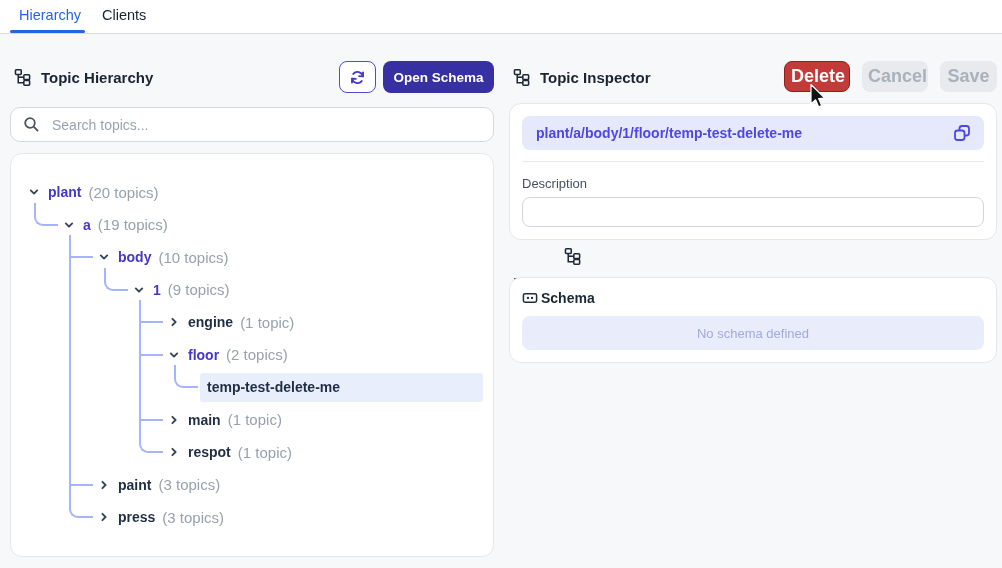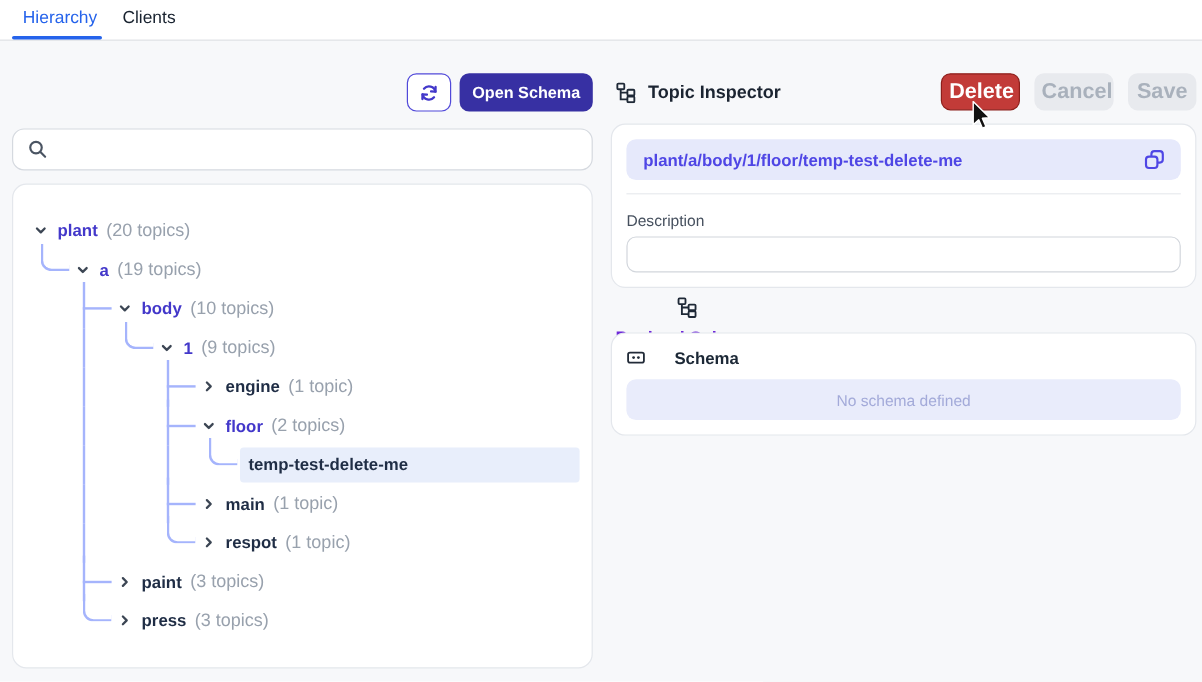--- a/index.html
+++ b/index.html
@@ -50,59 +50,72 @@
   .insp-card{position:absolute;top:69px;left:0;right:0;background:#fff;border:1px solid #e4e7ec;border-radius:12px;box-sizing:border-box;padding:12px;}
   .path-pill{height:34px;background:var(--pill-bg);border-radius:8px;display:flex;align-items:center;padding:0 8px 0 14px;box-sizing:border-box;}
   .path-text{font-size:14px;font-weight:700;color:var(--path-indigo);}
   .copy-btn{margin-left:auto;width:28px;height:28px;background:transparent;border:none;display:flex;align-items:center;justify-content:center;cursor:pointer;padding:0;}
   .divider{border-top:1px solid #e8eaee;margin-top:11px;}
   .desc-label{margin-top:14px;font-size:13px;color:#46505e;}
   .desc-input{margin-top:6px;width:100%;height:30px;border:1px solid #d2d6dc;border-radius:8px;box-sizing:border-box;outline:none;padding:0 10px;font-size:13px;font-family:inherit;background:#fff;}
   
   .payload-head{position:absolute;top:213px;left:4px;display:flex;align-items:center;gap:9px;font-size:15px;font-weight:700;color:#6d28d9;flex-direction:column;}
   .schema-card{position:absolute;top:243px;left:0;right:0;height:86px;background:#fff;border:1px solid #e4e7ec;border-radius:12px;box-sizing:border-box;padding:12px;}
-  .schema-head{display:flex;align-items:center;gap:24px;font-size:14px;font-weight:700;color:#1c2836;}
+  .schema-head{display:flex;align-items:center;gap:3px;font-size:14px;font-weight:700;color:#1c2836;}
   .noschema{margin-top:10px;height:34px;background:var(--noschema-bg);border-radius:8px;display:flex;align-items:center;justify-content:center;font-size:13px;color:#a3aad9;}
   
   .cursor{position:absolute;left:810px;top:84px;z-index:50;pointer-events:none;}
   svg{display:block;}
 </style>
 </head>
 <body>
 
 <div class="tabbar">
   <span class="tab tab-hierarchy">Hierarchy</span>
   <span class="tab tab-clients">Clients</span>
   <div class="tab-underline"></div>
 </div>
 
 <div class="content">
 
   <div class="left-col">
     <div class="panel-head">
+      <div class="head-title">
+        <span>
+          <svg width="18" height="18" viewBox="0 0 17 17.4" fill="none" stroke="#1f2937" stroke-width="1.5">
+            <rect x="1.2" y="1.6" width="5.6" height="4.6" rx="0.8"></rect>
+            <path d="M3.9 6.2 V14.3 H9.3"></path>
+            <path d="M3.9 8.9 H9.3"></path>
+            <rect x="9.3" y="6.6" width="5.6" height="4.6" rx="0.8"></rect>
+            <rect x="9.3" y="12" width="5.6" height="4.6" rx="0.8"></rect>
+          </svg>
+        </span>
+        <span>Topic Hierarchy</span>
+      </div>
       <button class="refresh-btn">
         <span>
           <svg width="17" height="17" viewBox="0 0 17 17" fill="none" stroke="#4338ca" stroke-width="1.9" stroke-linecap="round" stroke-linejoin="round">
             <path d="M13.9 7.4 A5.5 5.5 0 0 0 4.3 4.9"></path>
             <path d="M14 3.4 L13.9 7.4 L10.2 7.1"></path>
             <path d="M3.1 9.6 A5.5 5.5 0 0 0 12.7 12.1"></path>
             <path d="M3 13.6 L3.1 9.6 L6.8 9.9"></path>
           </svg>
         </span>
       </button>
       <button class="open-schema-btn">Open Schema</button>
     </div>
 
     <div class="search-box">
       <span>
         <svg width="17" height="17" viewBox="0 0 17 17" fill="none" stroke="#4a5462" stroke-width="1.8" stroke-linecap="round">
           <circle cx="7" cy="7" r="4.8"></circle>
           <path d="M10.7 10.7 L14.6 14.6"></path>
         </svg>
       </span>
+      <input class="search-input" type="text" placeholder="Search topics..." style="">
     </div>
 
     <div class="tree-card" id="tree-container">
         <div class="tree-row" style="padding-left: 0px;">
           <span class="chev">
             <svg width="12" height="12" viewBox="0 0 12 12">
               <path d="M2.8 4.4 L6 7.6 L9.2 4.4" fill="none" stroke="#3c4654" stroke-width="1.9" stroke-linecap="round" stroke-linejoin="round"></path>
             </svg>
           </span>
           <span class="nm exp">plant</span>

